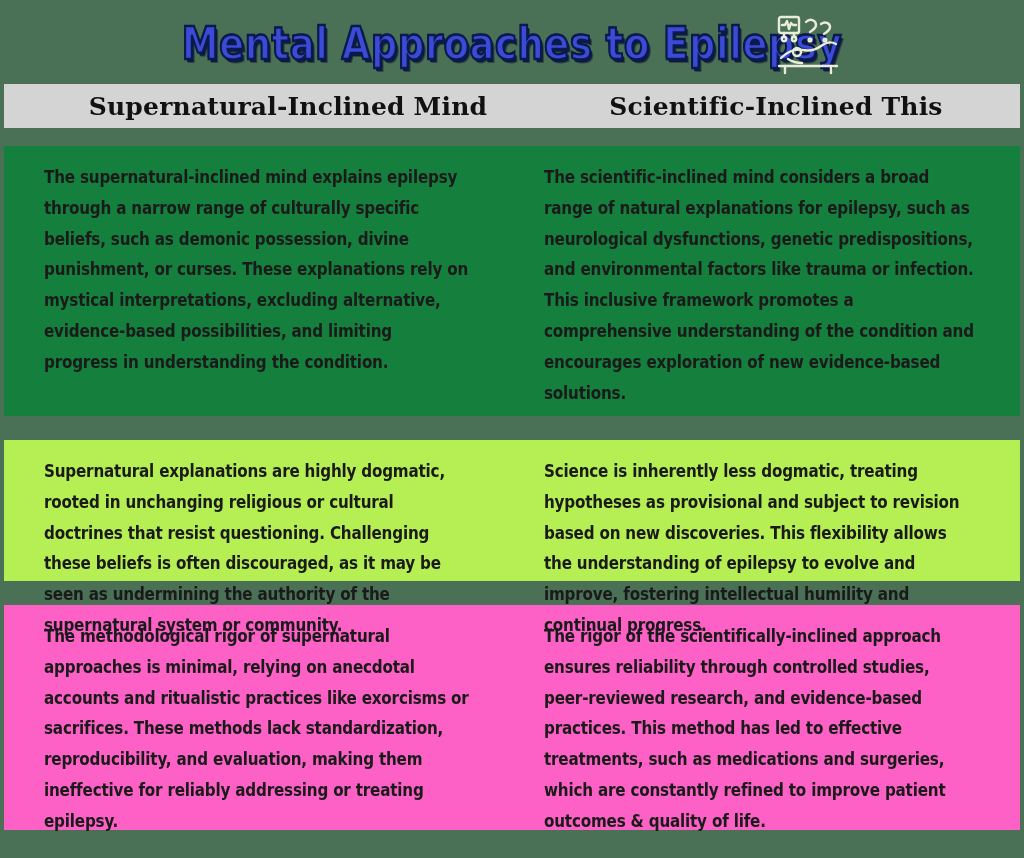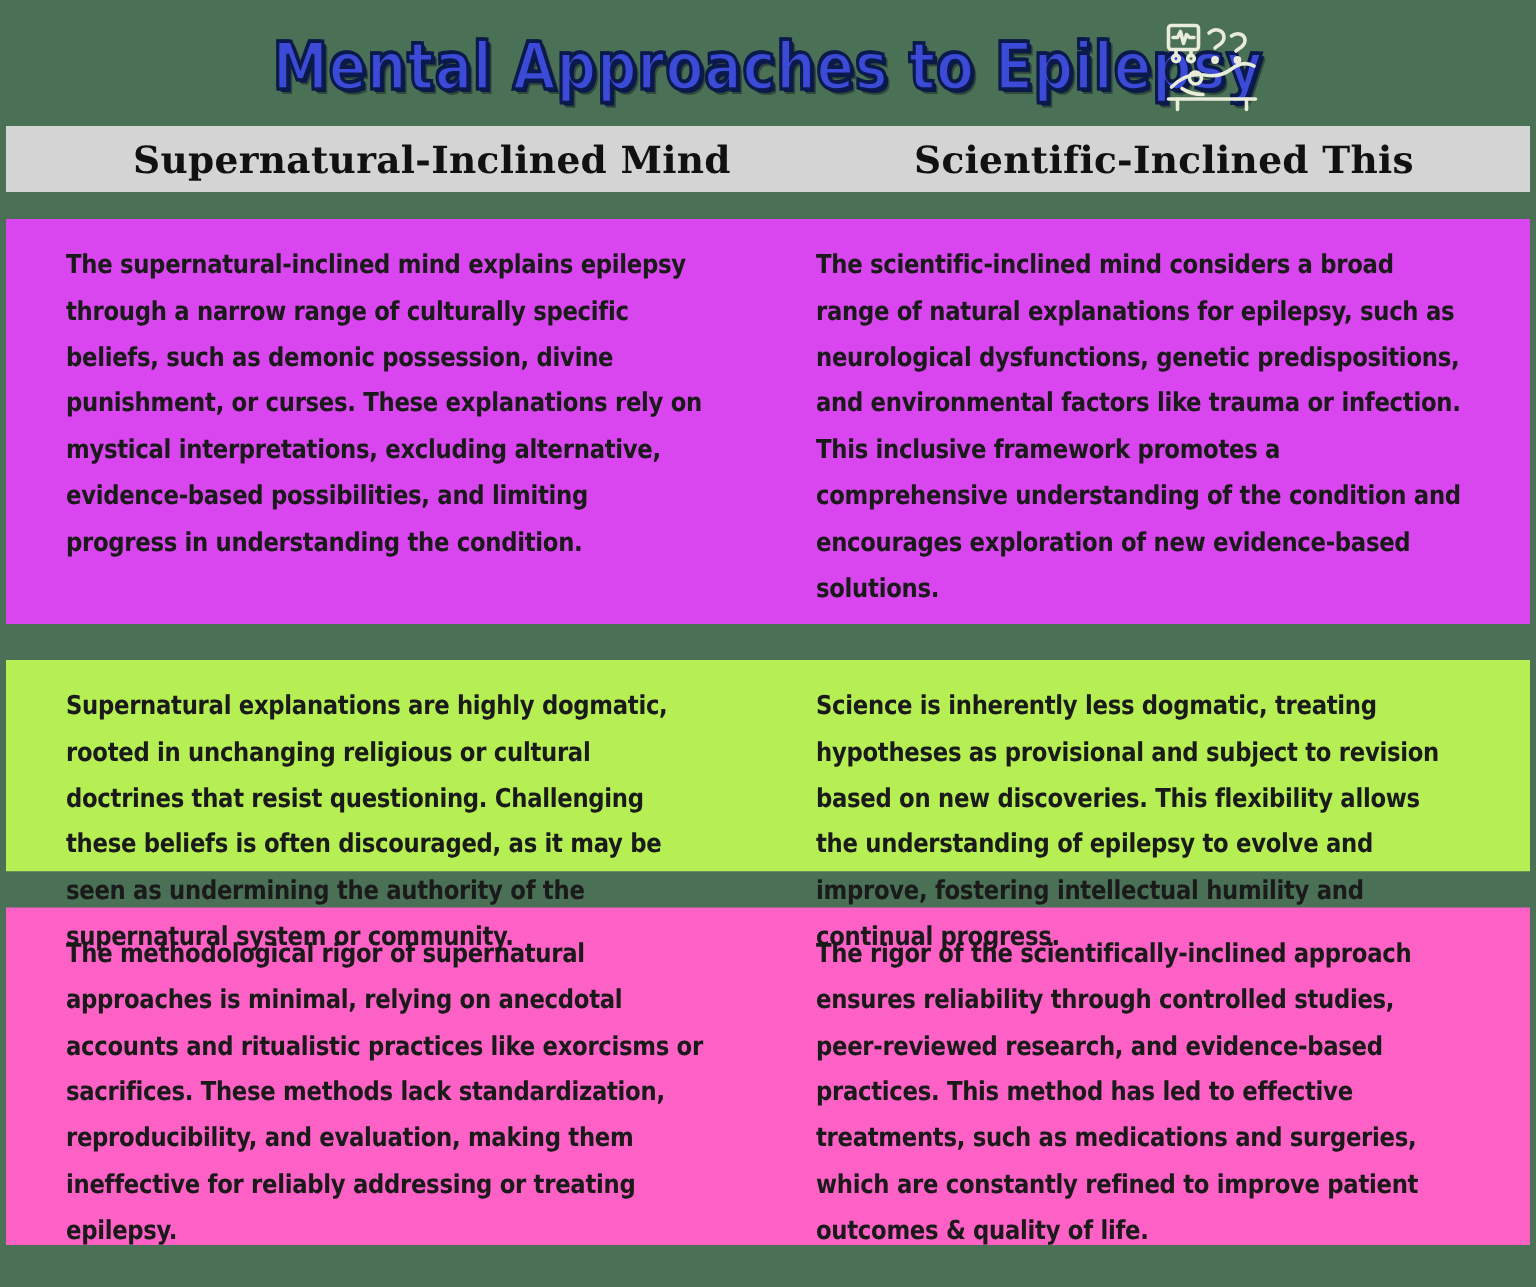--- a/index.html
+++ b/index.html
@@ -101,21 +101,21 @@
     margin: 0;
     font-family: "DejaVu Sans Condensed", "DejaVu Sans", sans-serif;
     font-size: 17.4px;
     line-height: 1.77;
     color: #1a1a1a;
     font-weight: 600;
     letter-spacing: -0.2px;
     transform: scaleX(0.97);
     transform-origin: left top;
   }
-  .row-blue .cell { background: #d946ef; }
+  .row-blue .cell { background: #15803d; }
   .row-green .cell { background: #b6ef53; }
   .row-pink .cell { background: #fd61c6; }
   .row-blue { height: 270px; flex: 0 0 auto; }
   .row-green { height: 141px; flex: 0 0 auto; }
   .row-pink { height: 225px; flex: 0 0 auto; }
 </style>
 </head>
 <body>
 
 <div class="poster">

